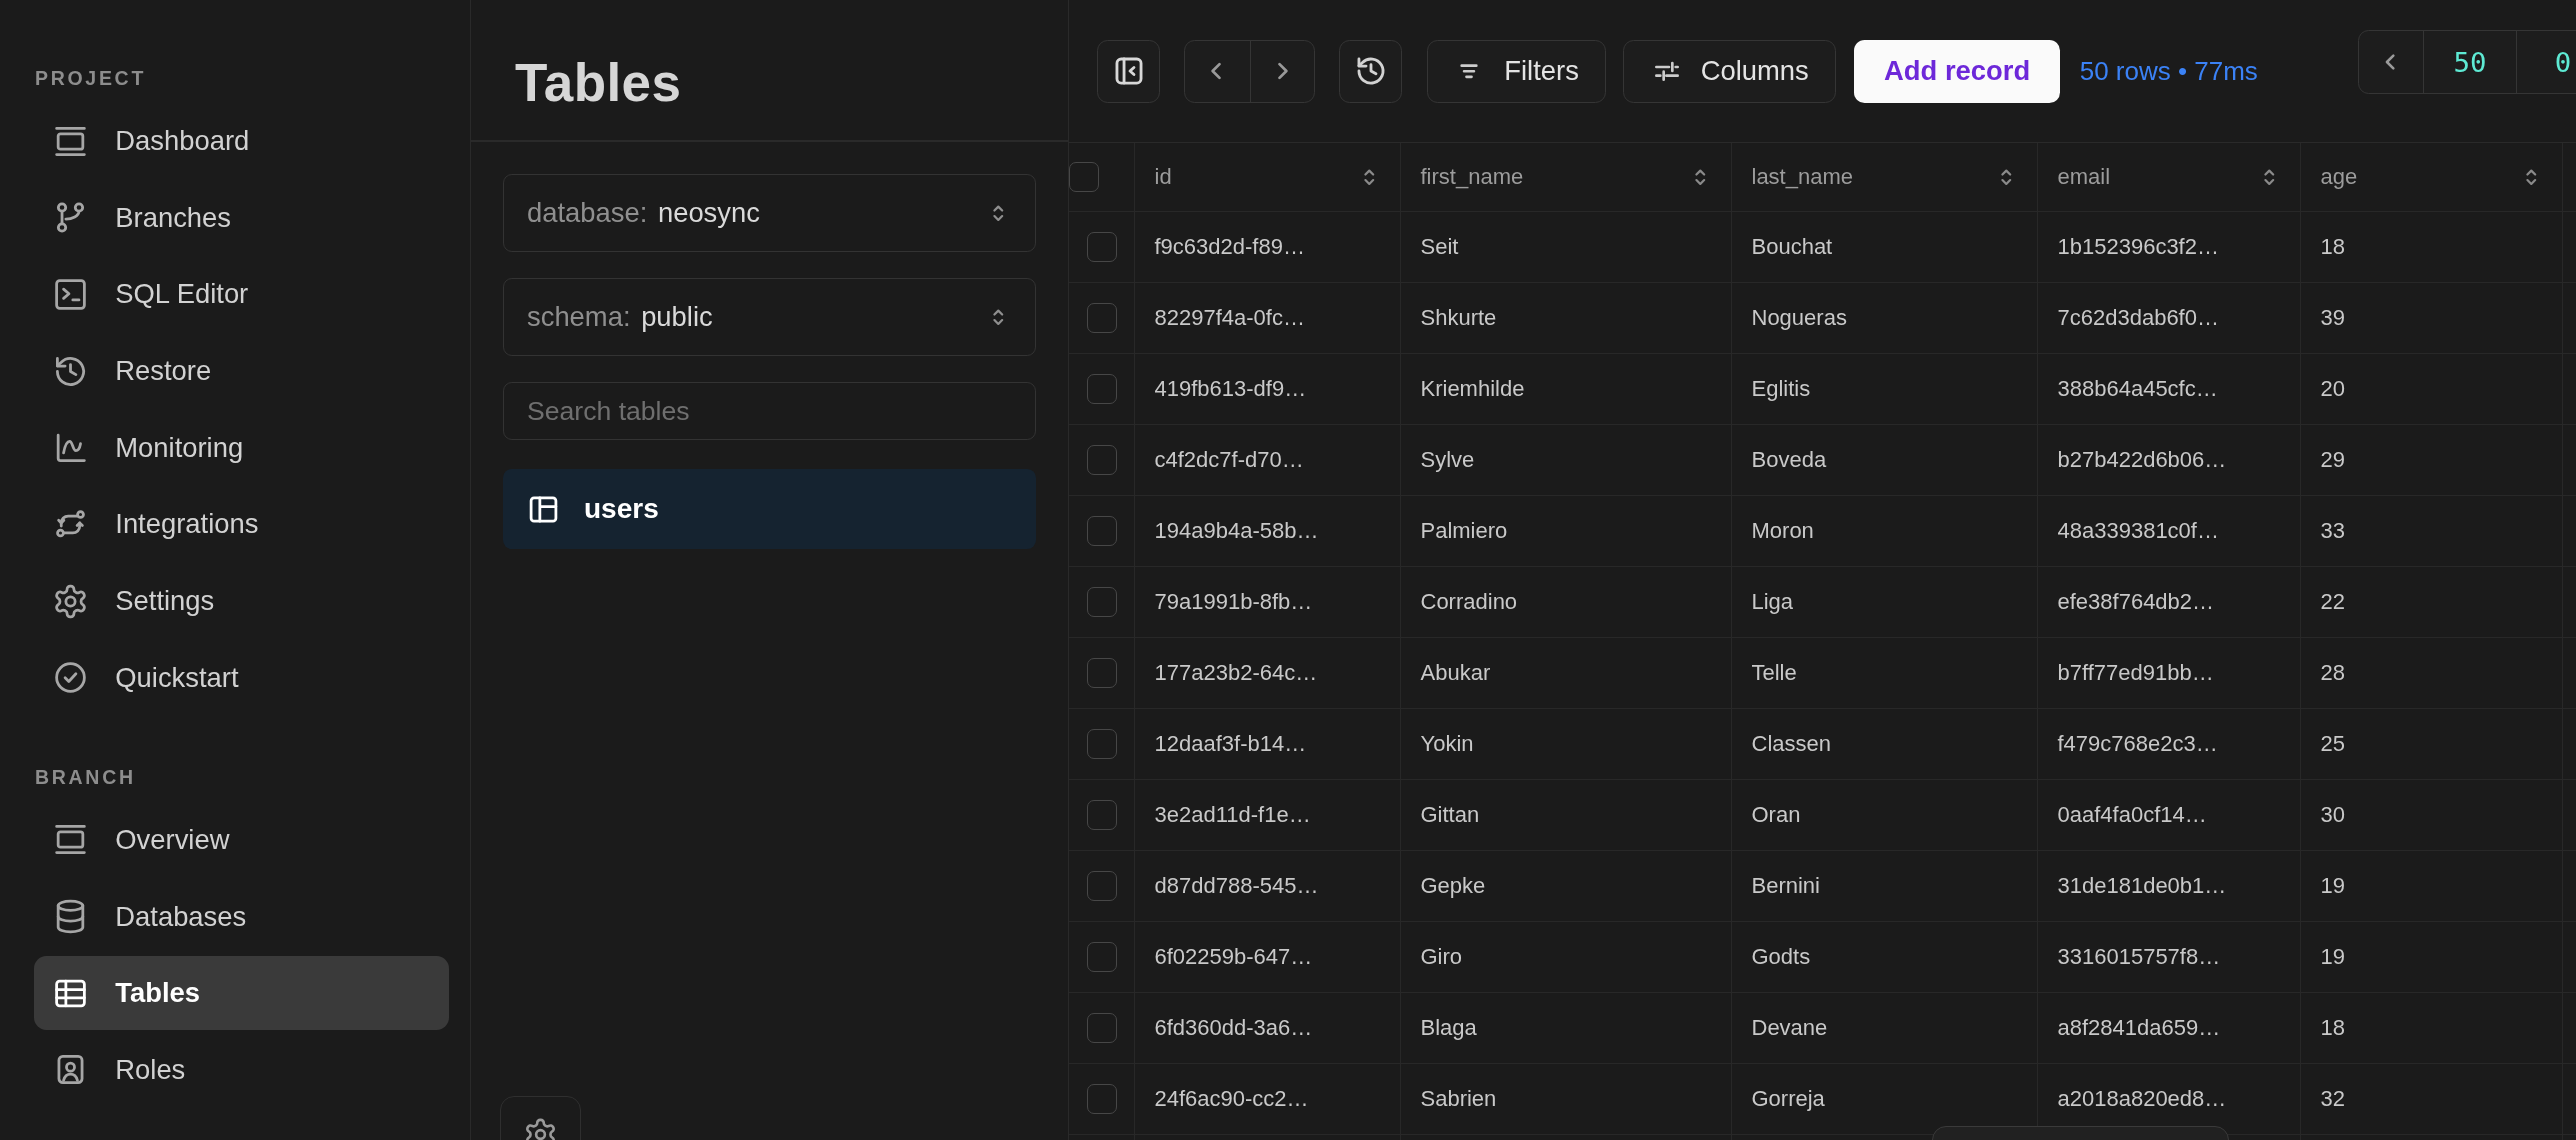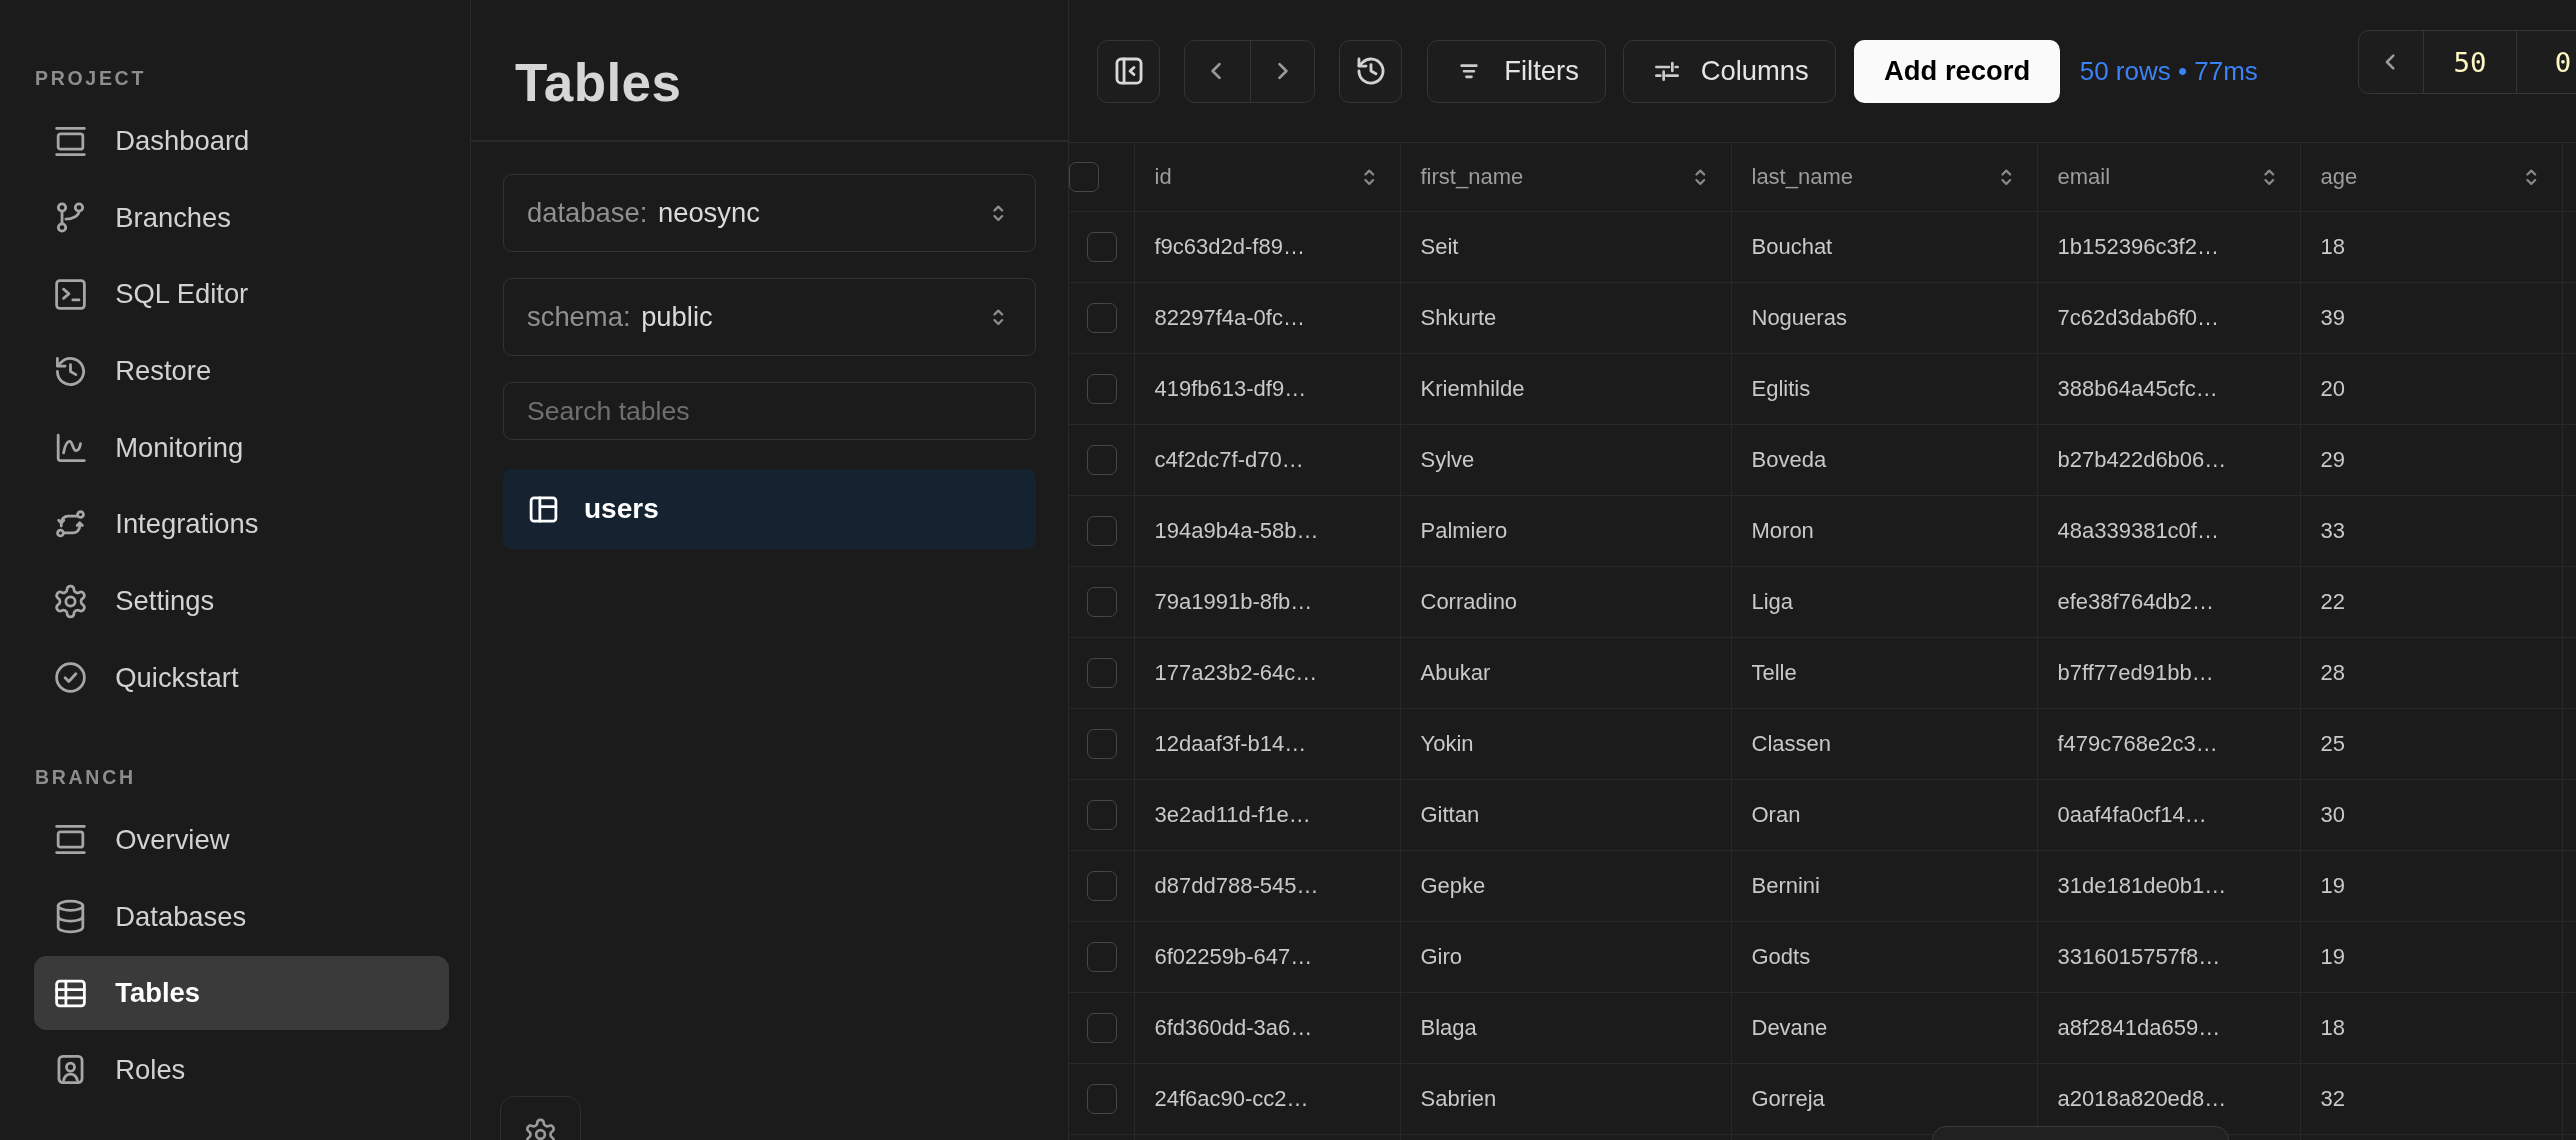--- a/index.html
+++ b/index.html
@@ -42,27 +42,27 @@
   .toolbar { flex:0 0 142px; height:142px; display:flex; align-items:center; padding-left:28px; position:relative; }
   .tbtn { height:63px; border:1.8px solid #353535; border-radius:10.6px; background:#1d1d1d; display:flex;
           align-items:center; justify-content:center; color:#d2d2d2; cursor:pointer; flex:0 0 auto; }
   .icon-btn { width:63px; }
   .collapse-ico { color:#d8d8d8; }
   .nav-group { width:131px; padding:0; }
   .nav-group .half { flex:1 1 50%; height:100%; display:flex; align-items:center; justify-content:center; color:#999999; cursor:pointer; }
   .nav-group .half + .half { border-left:1.8px solid #353535; }
   .labeled { padding:0 26.6px; gap:17.7px; font-size:27.4px; color:#e4e4e4; }
   .labeled .bico { color:#cccccc; }
-  .add-record { height:63px; border:none; border-radius:10.6px; background:#fafafa; color:#000000; font-size:27.4px;
+  .add-record { height:63px; border:none; border-radius:10.6px; background:#fafafa; color:#6d28d9; font-size:27.4px;
                 font-weight:600; padding:0 30px; display:flex; align-items:center; cursor:pointer; font-family:inherit; }
   .status { margin-left:19.5px; font-size:26px; color:#3b82f6; white-space:nowrap; }
   .pagination { position:absolute; left:1289px; top:30px; height:64px; display:flex; border:1.8px solid #353535;
                 border-radius:10.6px; background:#1d1d1d; overflow:hidden; }
   .pg-cell { display:flex; align-items:center; justify-content:center; font-family:"DejaVu Sans Mono",monospace;
-             font-size:27.4px; color:#fef9c3; cursor:pointer; }
+             font-size:27.4px; color:#5eead4; cursor:pointer; }
   .pg-prev { width:64px; color:#9a9a9a; }
   .pg-size { width:93px; border-left:1.8px solid #353535; }
   .pg-offset { width:93px; border-left:1.8px solid #353535; }
 
   
   .grid { flex:1 1 auto; border-top:1.8px solid #2a2a2a; display:flex; flex-direction:column; overflow:hidden;
           font-family:Liberation Sans, sans-serif; font-size:22px; }
   .trow { display:flex; flex:0 0 71px; height:71px; border-bottom:1.8px solid #282828; }
   .thead { flex:0 0 69px; height:69px; color:#9c9c9c; }
   .cell { display:flex; align-items:center; padding-left:19.5px; border-right:1.8px solid #282828;

